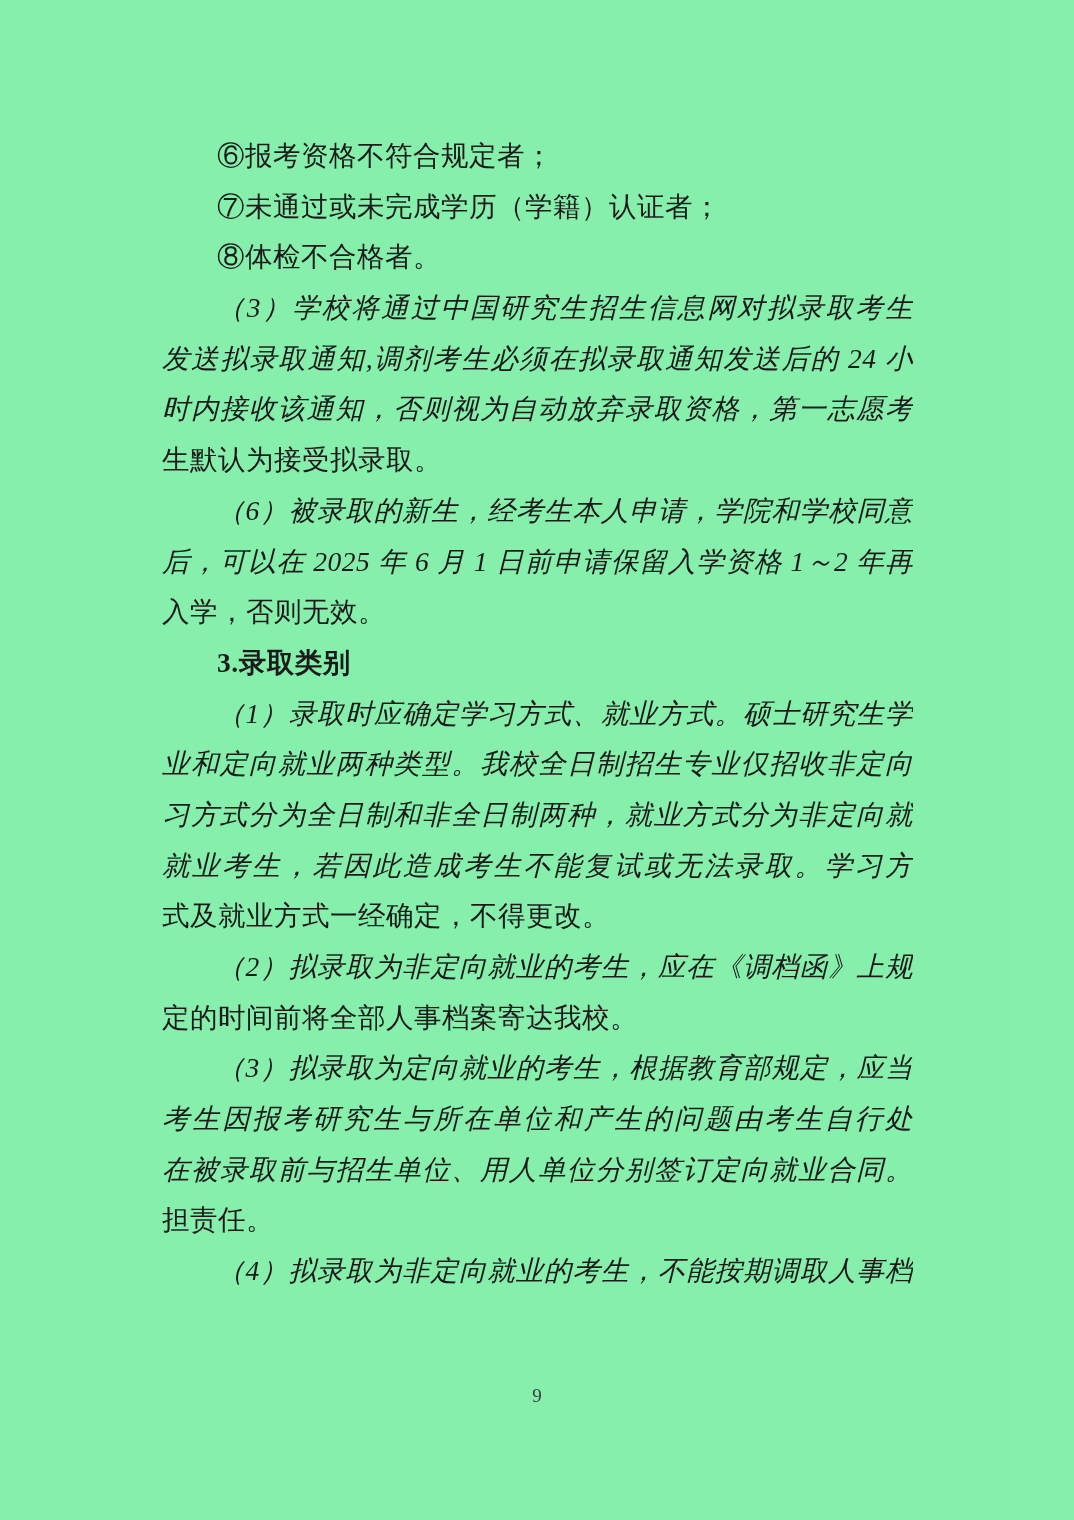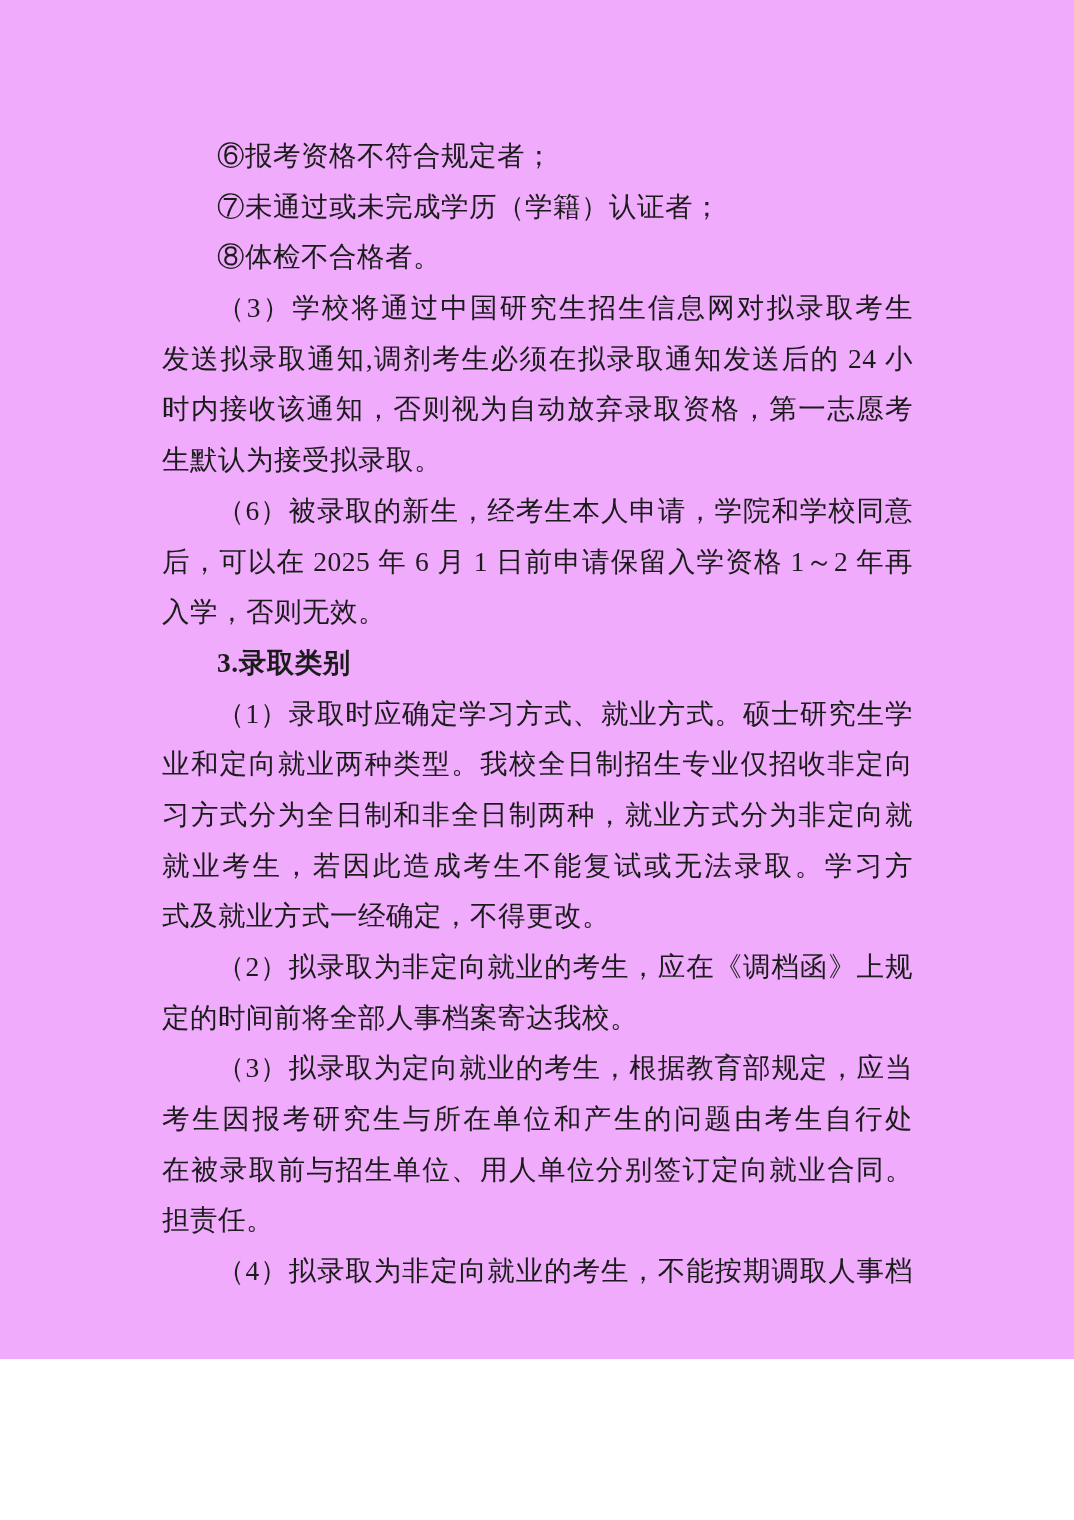--- a/index.html
+++ b/index.html
@@ -3,22 +3,22 @@
 <meta charset="utf-8">
 <style>
   html, body {
     margin: 0;
     padding: 0;
     background: #ffffff;
   }
   .page {
     position: relative;
     width: 1074px;
-    height: 1359px;
-    background: #f0abfc;
+    height: 1520px;
+    background: #86efac;
     overflow: hidden;
     font-family: "Liberation Serif", "DejaVu Serif", serif;
   }
   .text-block {
     position: absolute;
     left: 162px;
     top: 131px;
     width: 751px;
   }
   .line {
@@ -28,20 +28,21 @@
     color: #1b1b1b;
     text-align: justify;
     text-align-last: left;
     overflow: hidden;
     white-space: normal;
     letter-spacing: 0.5px;
   }
   .line.fill {
     text-align-last: justify;
     text-justify: inter-character;
+    font-style: italic;
   }
   .line.indent {
     text-indent: 55px;
   }
   .line.bold {
     font-weight: bold;
   }
   .page-number {
     position: absolute;
     top: 1384px;

